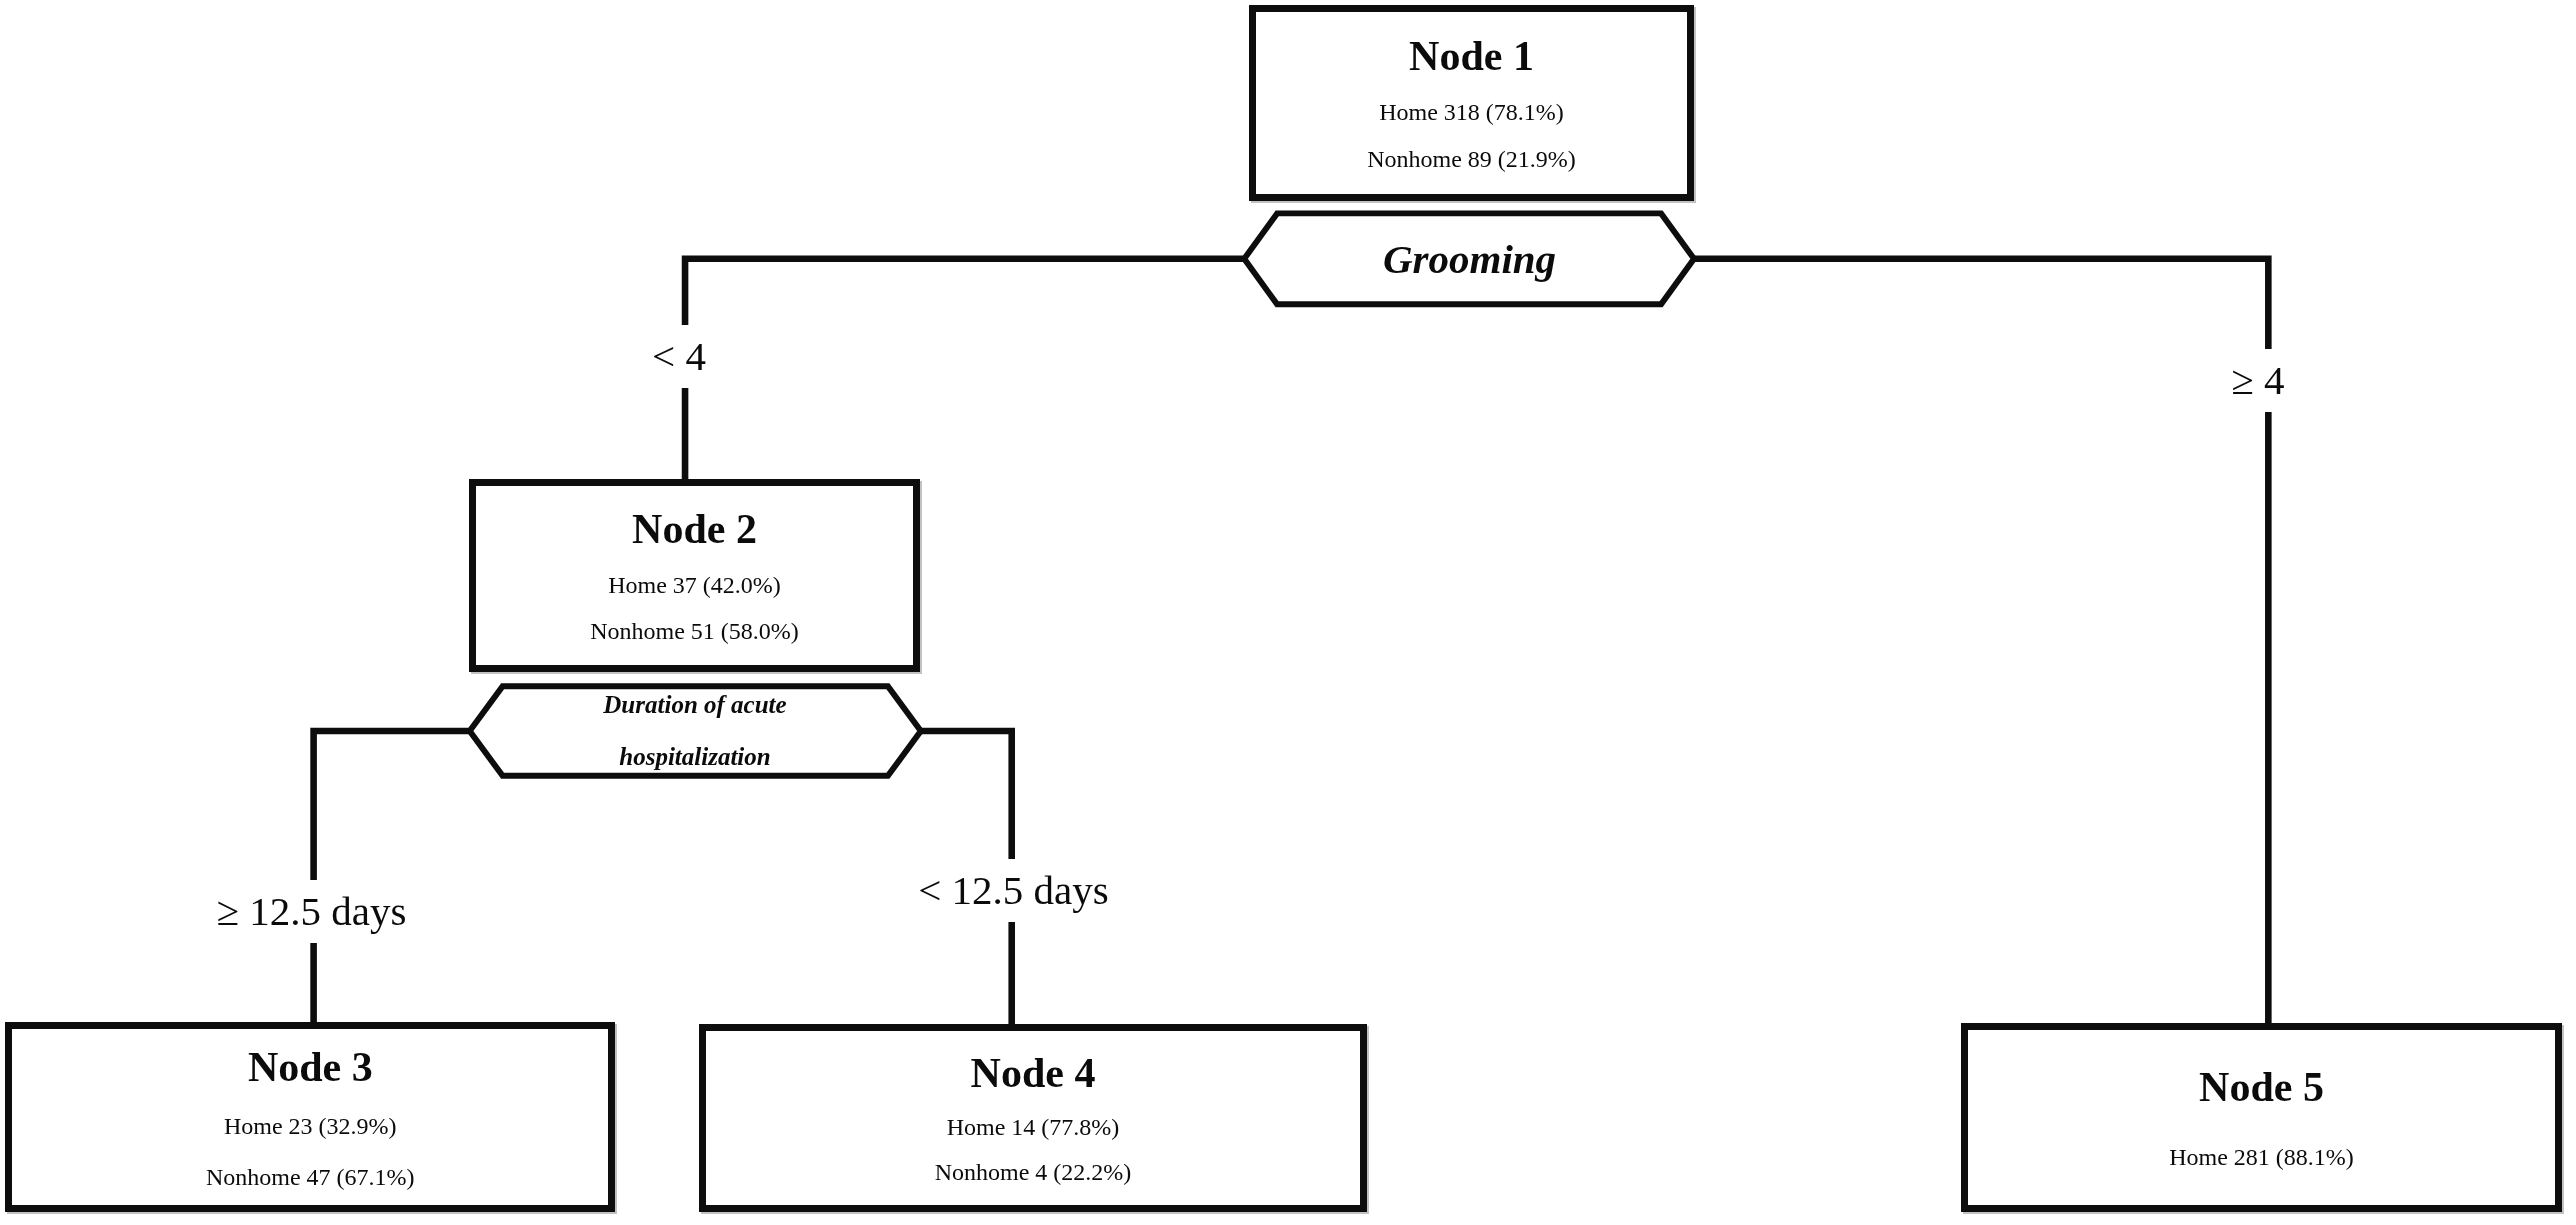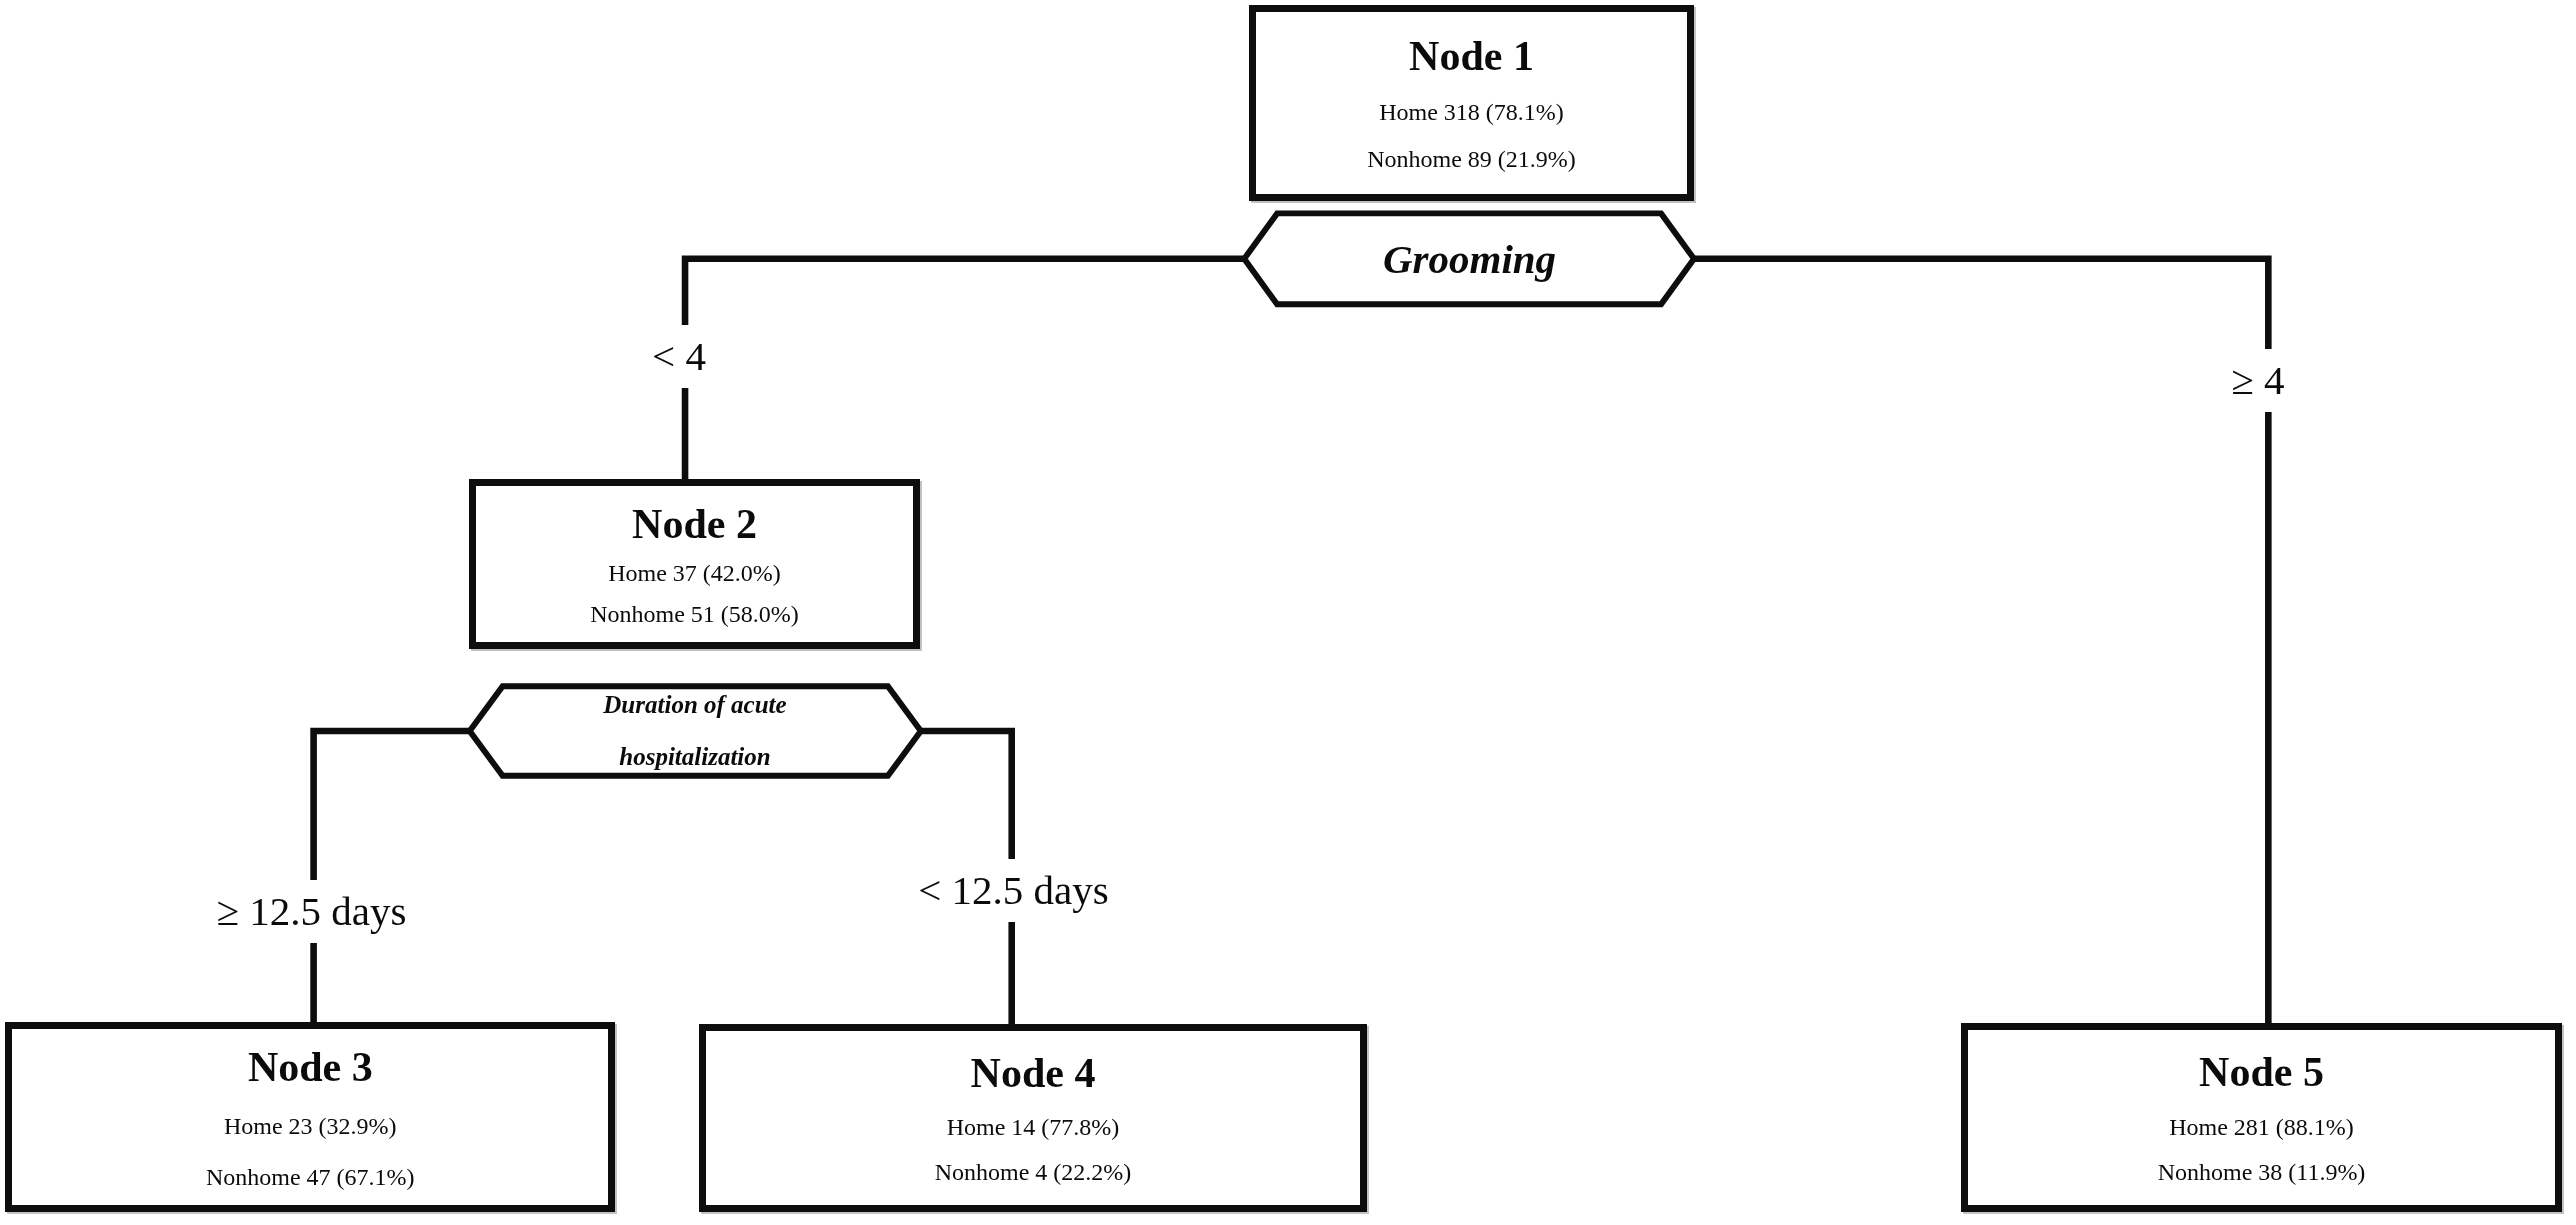--- a/index.html
+++ b/index.html
@@ -107,21 +107,21 @@
     <div class="node-line">Nonhome 89 (21.9%)</div>
   </div>
 
   <div class="split-label one-line" style="left:1281px; top:232px; width:377px; height:55px;">
     <span>Grooming</span>
   </div>
 
   <div class="edge-label" style="left:613px; top:325px; width:132px; height:63px;">&lt; 4</div>
   <div class="edge-label" style="left:2179px; top:349px; width:158px; height:63px;">≥ 4</div>
 
-  <div class="node" style="left:469px; top:479px; width:451px; height:170px;">
+  <div class="node" style="left:469px; top:479px; width:451px; height:193px;">
     <div class="node-title">Node 2</div>
     <div class="node-line">Home 37 (42.0%)</div>
     <div class="node-line">Nonhome 51 (58.0%)</div>
   </div>
 
   <div class="split-label two-line" style="left:504px; top:690px; width:382px; height:82px;">
     <span>Duration of acute</span>
     <span>hospitalization</span>
   </div>
 
@@ -136,17 +136,16 @@
 
   <div class="node" style="left:699px; top:1024px; width:668px; height:188px;">
     <div class="node-title">Node 4</div>
     <div class="node-line">Home 14 (77.8%)</div>
     <div class="node-line">Nonhome 4 (22.2%)</div>
   </div>
 
   <div class="node" style="left:1961px; top:1023px; width:601px; height:189px;">
     <div class="node-title">Node 5</div>
     <div class="node-line">Home 281 (88.1%)</div>
-    <div class="node-line">Nonhome 38 (11.9%)</div>
   </div>
 
 </div>
 
 
 </body></html>

